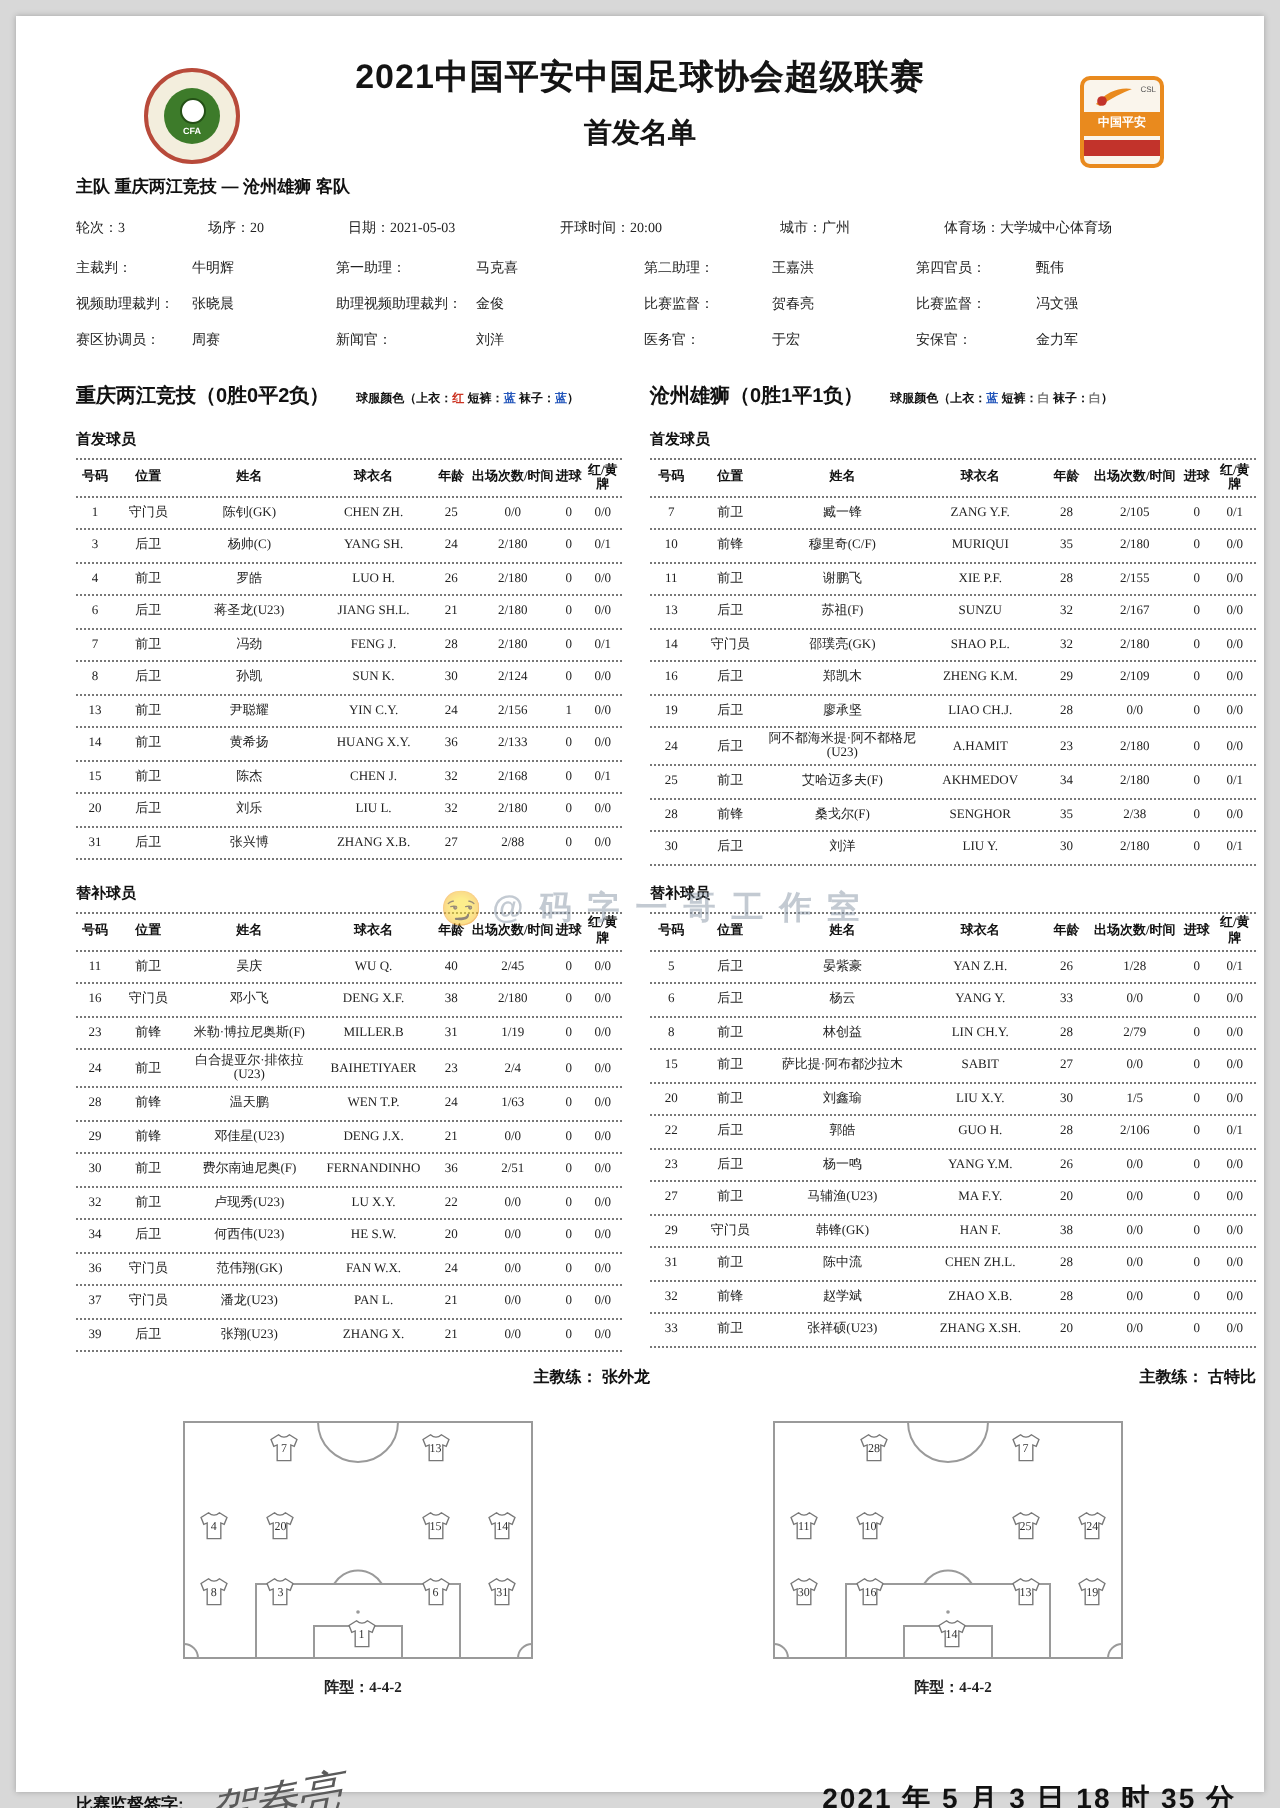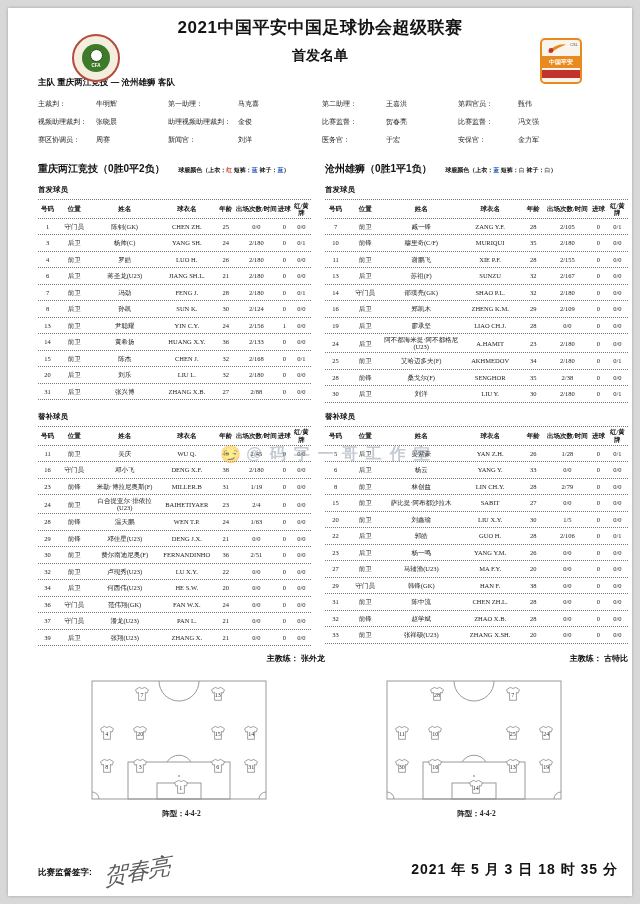--- a/index.html
+++ b/index.html
@@ -1,20 +1,20 @@
 <!DOCTYPE html>
 <html><head>
 <meta charset="utf-8">
 <style>
   html,body{margin:0;padding:0;}
   body{width:640px;height:904px;background:#d8d8d8;font-family:"Liberation Sans",sans-serif;position:relative;overflow:hidden;}
   .page{position:absolute;left:8px;top:8px;width:624px;height:888px;background:#fff;box-shadow:0 0 3px rgba(0,0,0,.25);}
 
   
-  .hdr{position:relative;padding-top:8px;text-align:center;}
+  .hdr{position:relative;padding-top:19px;text-align:center;}
   .t1{font-size:17px;font-weight:bold;color:#141414;letter-spacing:.5px;}
   .t2{font-size:14px;font-weight:bold;color:#141414;margin-top:8px;}
   .cfa{position:absolute;left:64px;top:26px;width:44px;height:44px;border-radius:50%;border:2px solid #b84a3a;background:#f3eedd;display:flex;align-items:center;justify-content:center;}
   .cfa-in{width:28px;height:28px;border-radius:50%;background:#3d7b2a;display:flex;flex-direction:column;align-items:center;justify-content:center;color:#fff;}
   .cfa-ball{width:11px;height:11px;border-radius:50%;background:#fff;border:1px solid #245016;}
   .cfa-txt{font-size:4.5px;font-weight:bold;margin-top:1px;}
   .csl{position:absolute;right:50px;top:30px;width:38px;height:42px;border:2px solid #e98a1e;border-radius:5px;background:#faf5ec;overflow:hidden;}
   .csl-top{height:16px;position:relative;}
   .csl-top svg{position:absolute;left:4px;top:3px;}
   .csl-sm{position:absolute;right:2px;top:2px;font-size:4px;color:#555;}
@@ -80,20 +80,28 @@
           </svg>
         <span class="csl-sm">CSL</span>
       </div>
       <div class="csl-band">中国平安</div>
       <div class="csl-strip"></div>
     </div>
   </div>
 
   <div class="matchup">主队 重庆两江竞技 — 沧州雄狮 客队</div>
 
+  <div class="info serif">
+      <span>轮次：3</span>
+      <span>场序：20</span>
+      <span>日期：2021-05-03</span>
+      <span>开球时间：20:00</span>
+      <span>城市：广州</span>
+      <span>体育场：大学城中心体育场</span>
+    </div>
 
   <div class="officials serif">
       <span>主裁判：</span>
       <span>牛明辉</span>
       <span>第一助理：</span>
       <span>马克喜</span>
       <span>第二助理：</span>
       <span>王嘉洪</span>
       <span>第四官员：</span>
       <span>甄伟</span>

